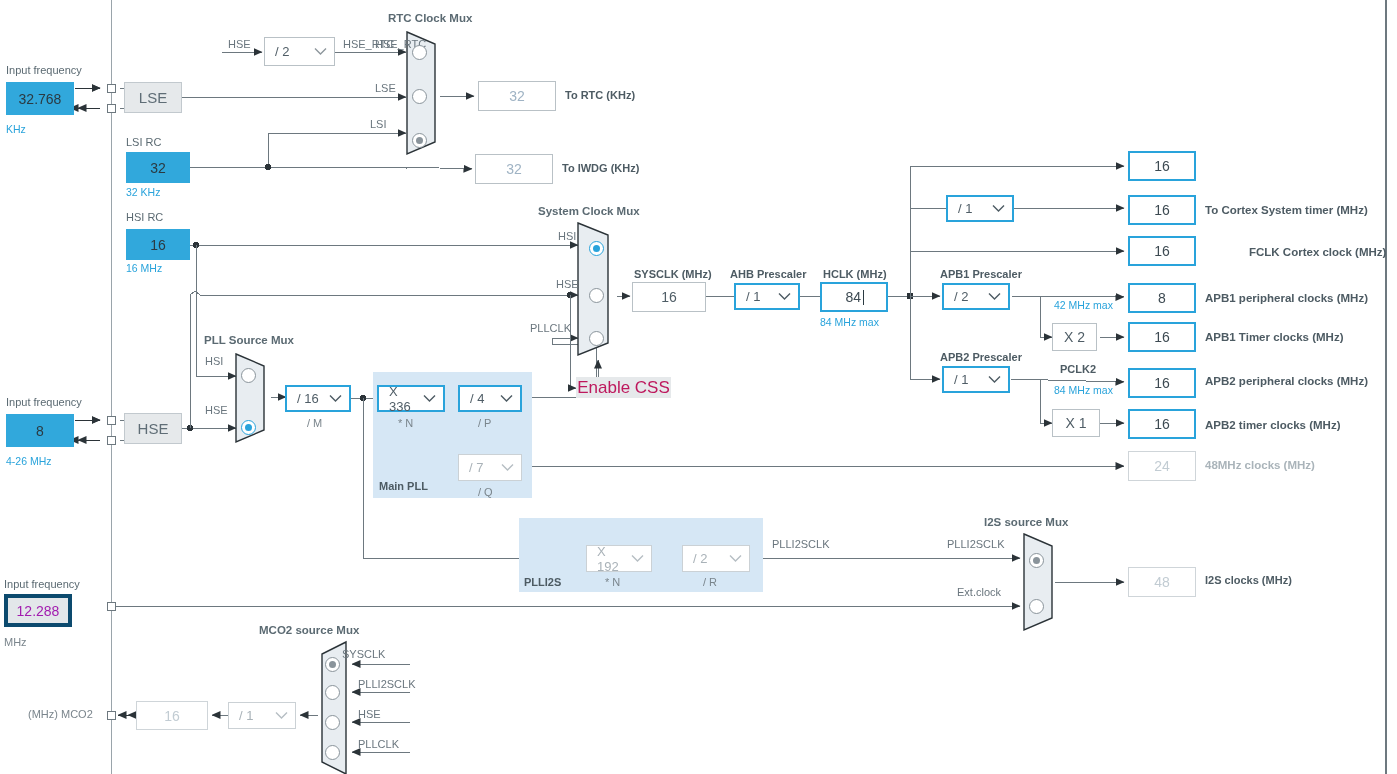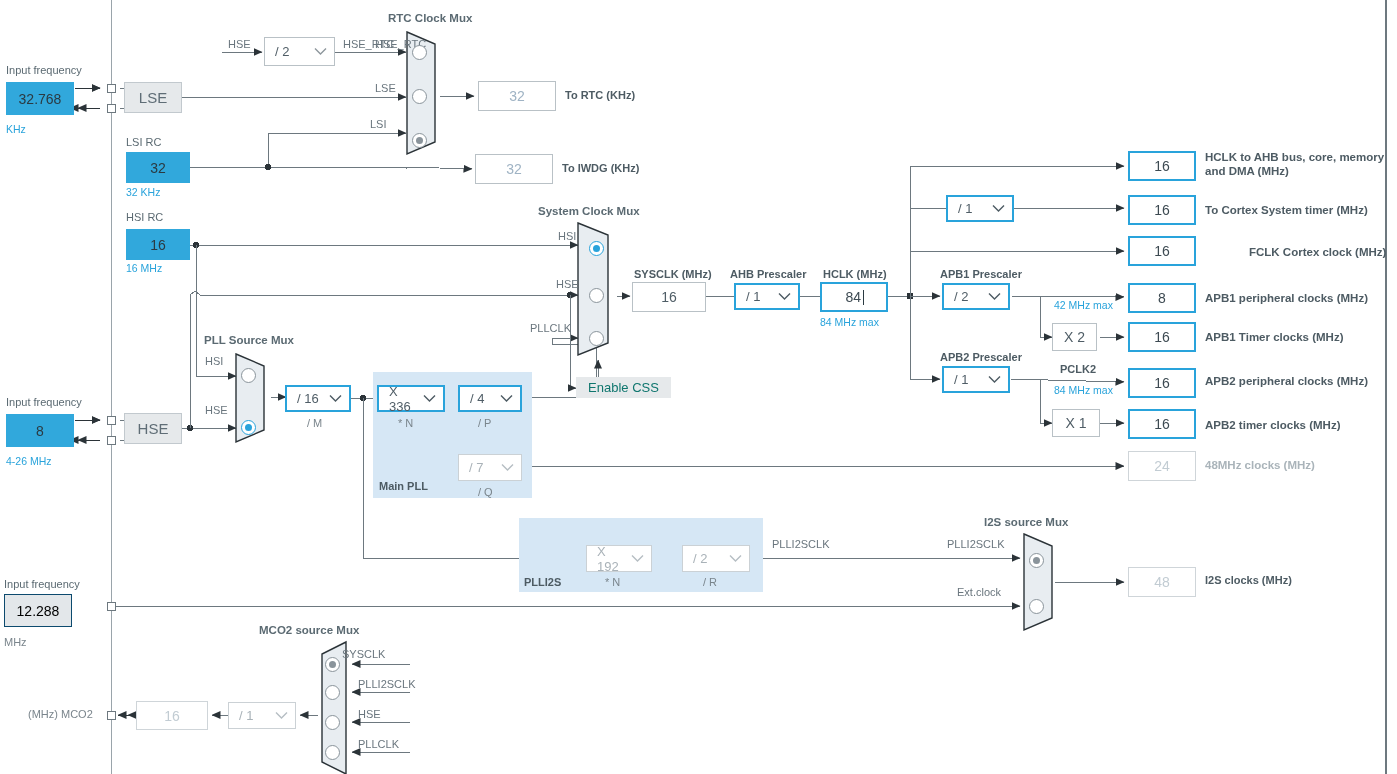--- a/index.html
+++ b/index.html
@@ -40,21 +40,21 @@
     display:flex;align-items:center;justify-content:center;
     font-size:14px;
     color:#4f5d66;
     background:#ffffff;
     border:1px solid #b9c1c6;
   }
   .box.src{            
     background:#31a8dc;border:1px solid #31a8dc;color:#2b3a42;
   }
   .box.srcdis{
-    background:#e3e7ea;border:1px solid #0c4a6e;color:#000000;
+    background:#e3e7ea;border:4px solid #0c4a6e;color:#a21caf;
   }
   .box.acc{            
     border:2px solid #29a3db;color:#3d4a52;
   }
   .box.ro{             
     border:1px solid #b9c1c6;color:#9fb3c4;
   }
   .box.rodim{
     border:1px solid #cfd5d9;color:#c2ccd3;
   }
@@ -80,21 +80,21 @@
     width:16px;height:16px;margin-right:6px;
     display:flex;align-items:center;justify-content:center;
   }
   .sel .chev svg{display:block;}
 
   
   .cssbtn{
     position:absolute;box-sizing:border-box;
     background:#e6e9eb;border:none;
     display:flex;align-items:center;justify-content:center;
-    color:#0f766e;font-size:13px;
+    color:#be185d;font-size:17px;
   }
 
   
   .shade{position:absolute;background:#d6e7f5;}
 
   
   .pin{
     position:absolute;width:9px;height:9px;
     background:#ffffff;border:1px solid #6d787f;box-sizing:border-box;
   }
@@ -442,21 +442,20 @@
       <svg width="13" height="9" viewBox="0 0 13 9">
           <path d="M1,1.5 L6.5,7 L12,1.5" fill="none" stroke="#4d5b63" stroke-width="1.4"></path>
         </svg>
     </span>
   </div>
   <div class="lbl bold" style="left:1060px;top:363px;">PCLK2</div>
   <div class="lbl blue" style="left:1054px;top:384px;">84 MHz max</div>
   <div class="box" style="left:1052px;top:409px;width:48px;height:28px;">X 1</div>
 
   <div class="box acc" style="left:1128px;top:151px;width:68px;height:30px;">16</div>
-  <div class="lbl out" style="left:1205px;top:150px;width:185px;">HCLK to AHB bus, core, memory and DMA (MHz)</div>
 
   <div class="box acc" style="left:1128px;top:195px;width:68px;height:30px;">16</div>
   <div class="lbl out" style="left:1205px;top:203px;">To Cortex System timer (MHz)</div>
 
   <div class="box acc" style="left:1128px;top:236px;width:68px;height:30px;">16</div>
   <div class="lbl out" style="left:1205px;top:245px;padding-left:44px;">FCLK Cortex clock (MHz)</div>
 
   <div class="box acc" style="left:1128px;top:283px;width:68px;height:30px;">8</div>
   <div class="lbl out" style="left:1205px;top:291px;">APB1 peripheral clocks (MHz)</div>
 

